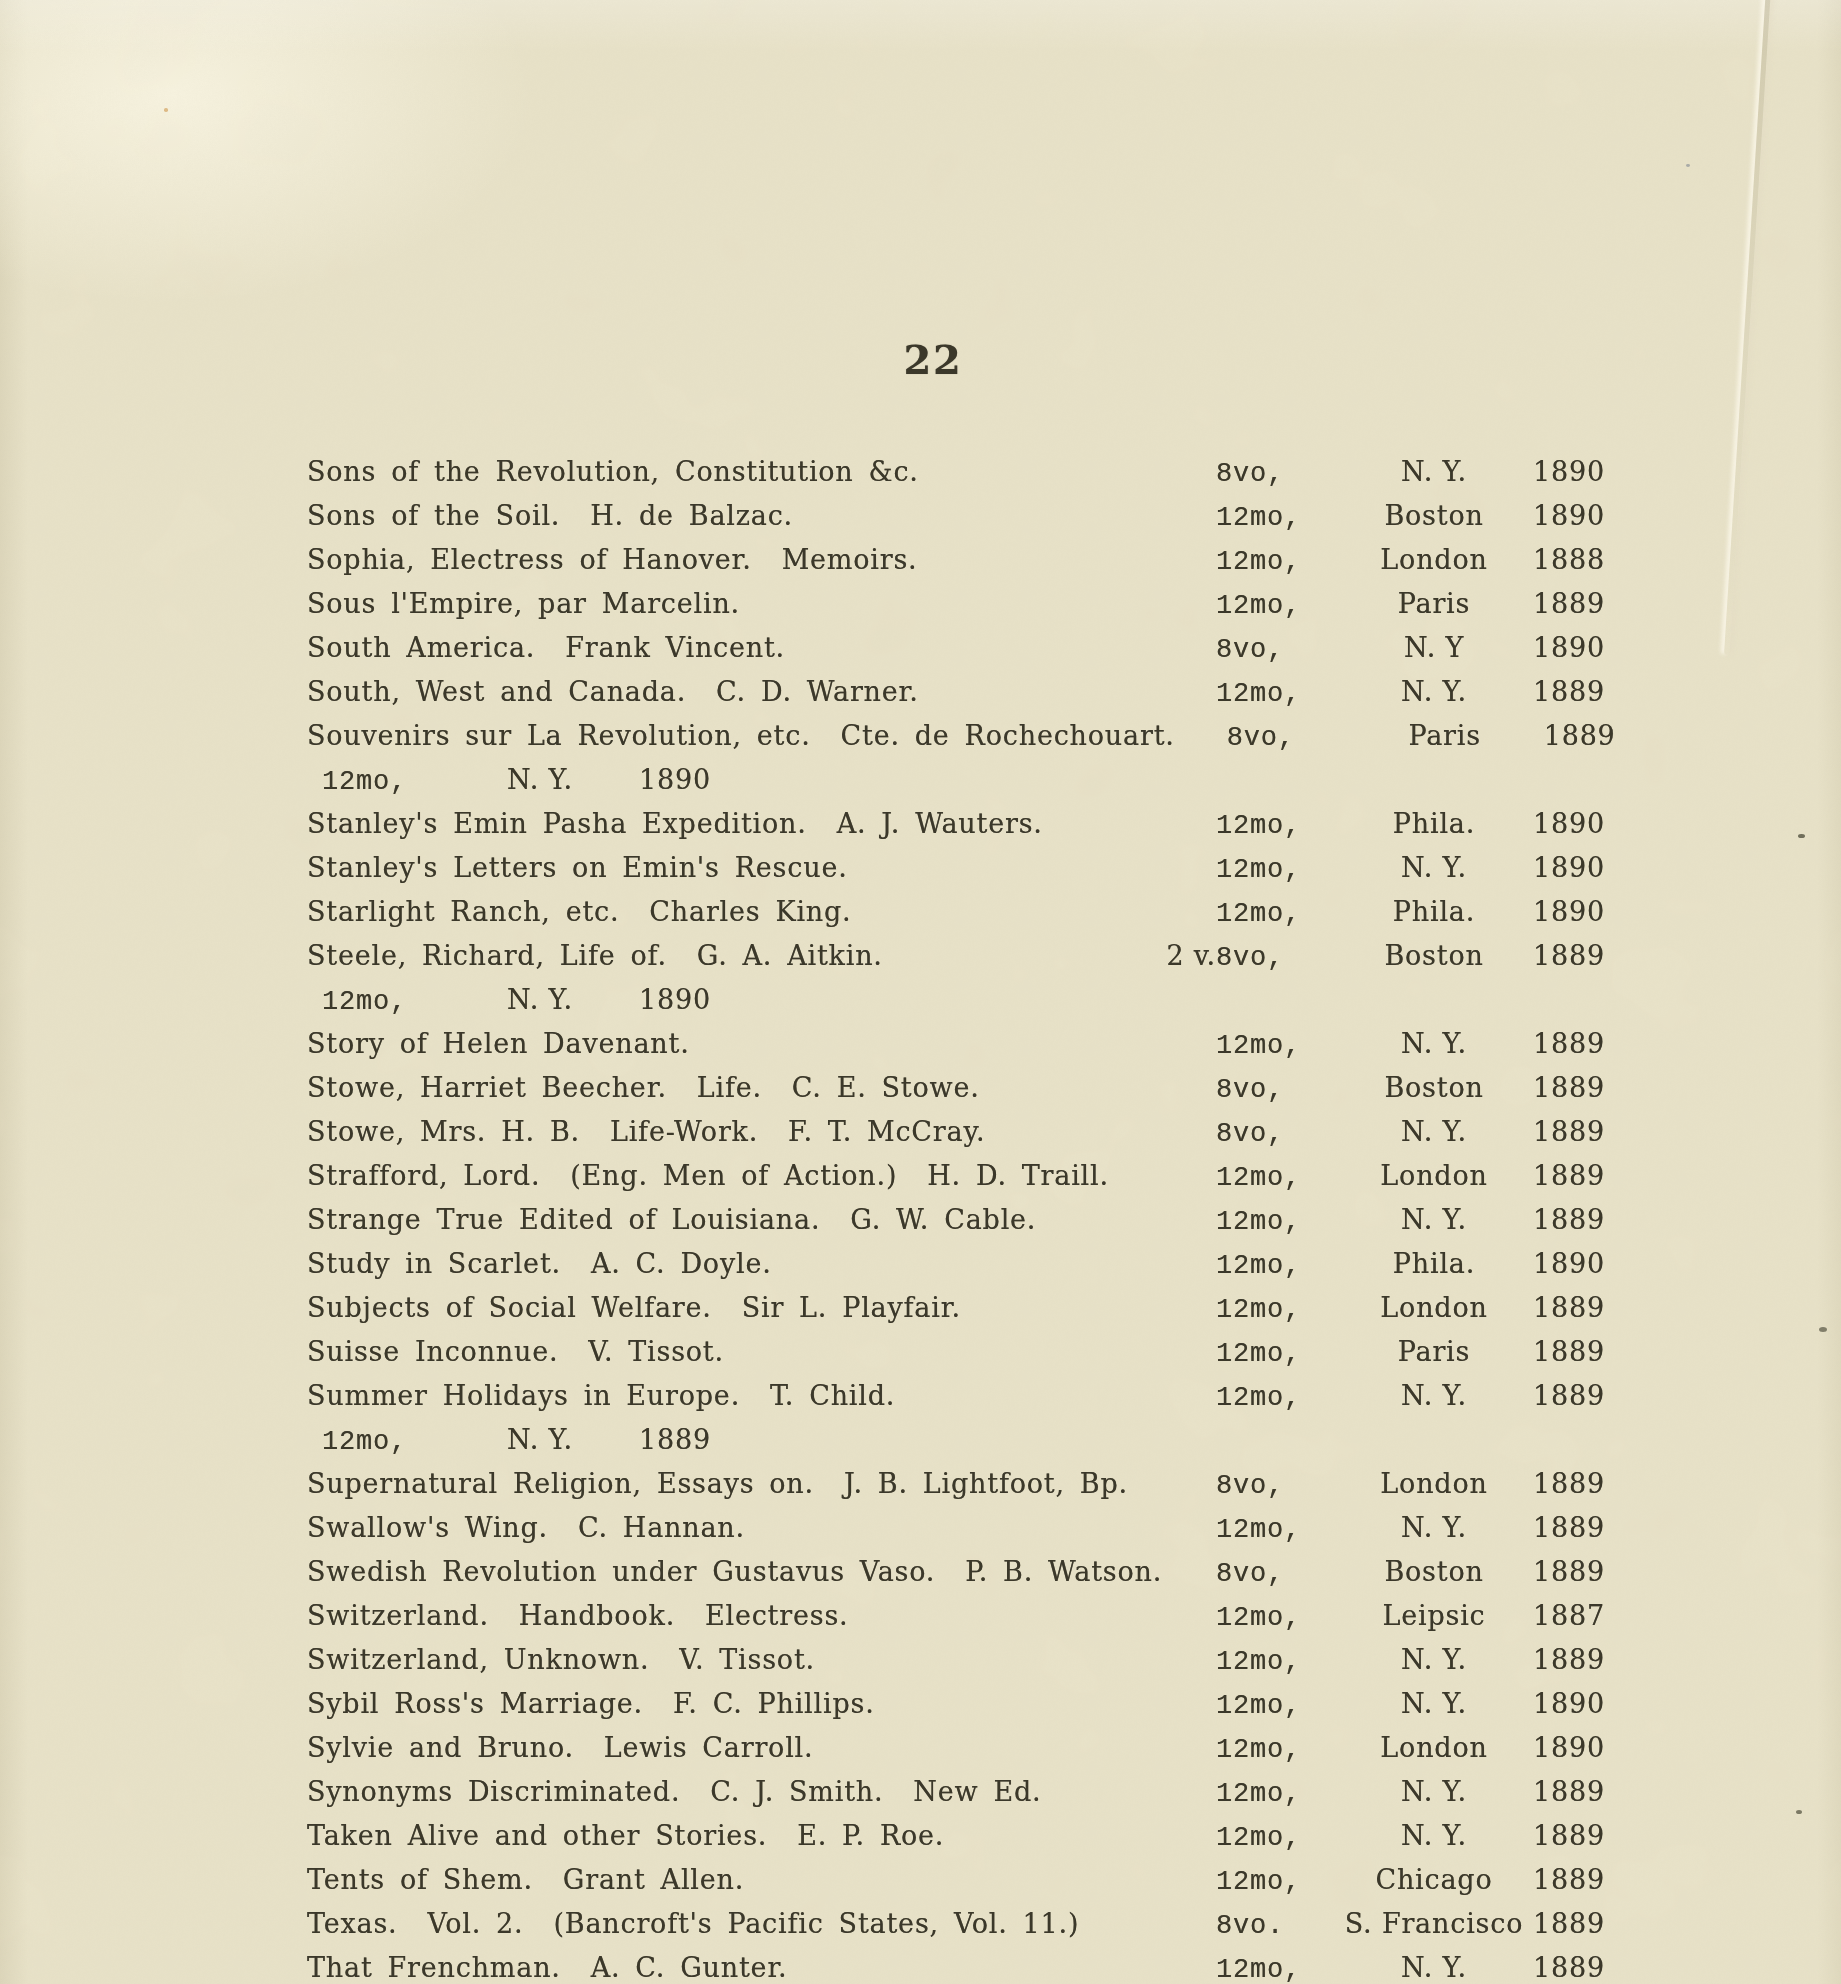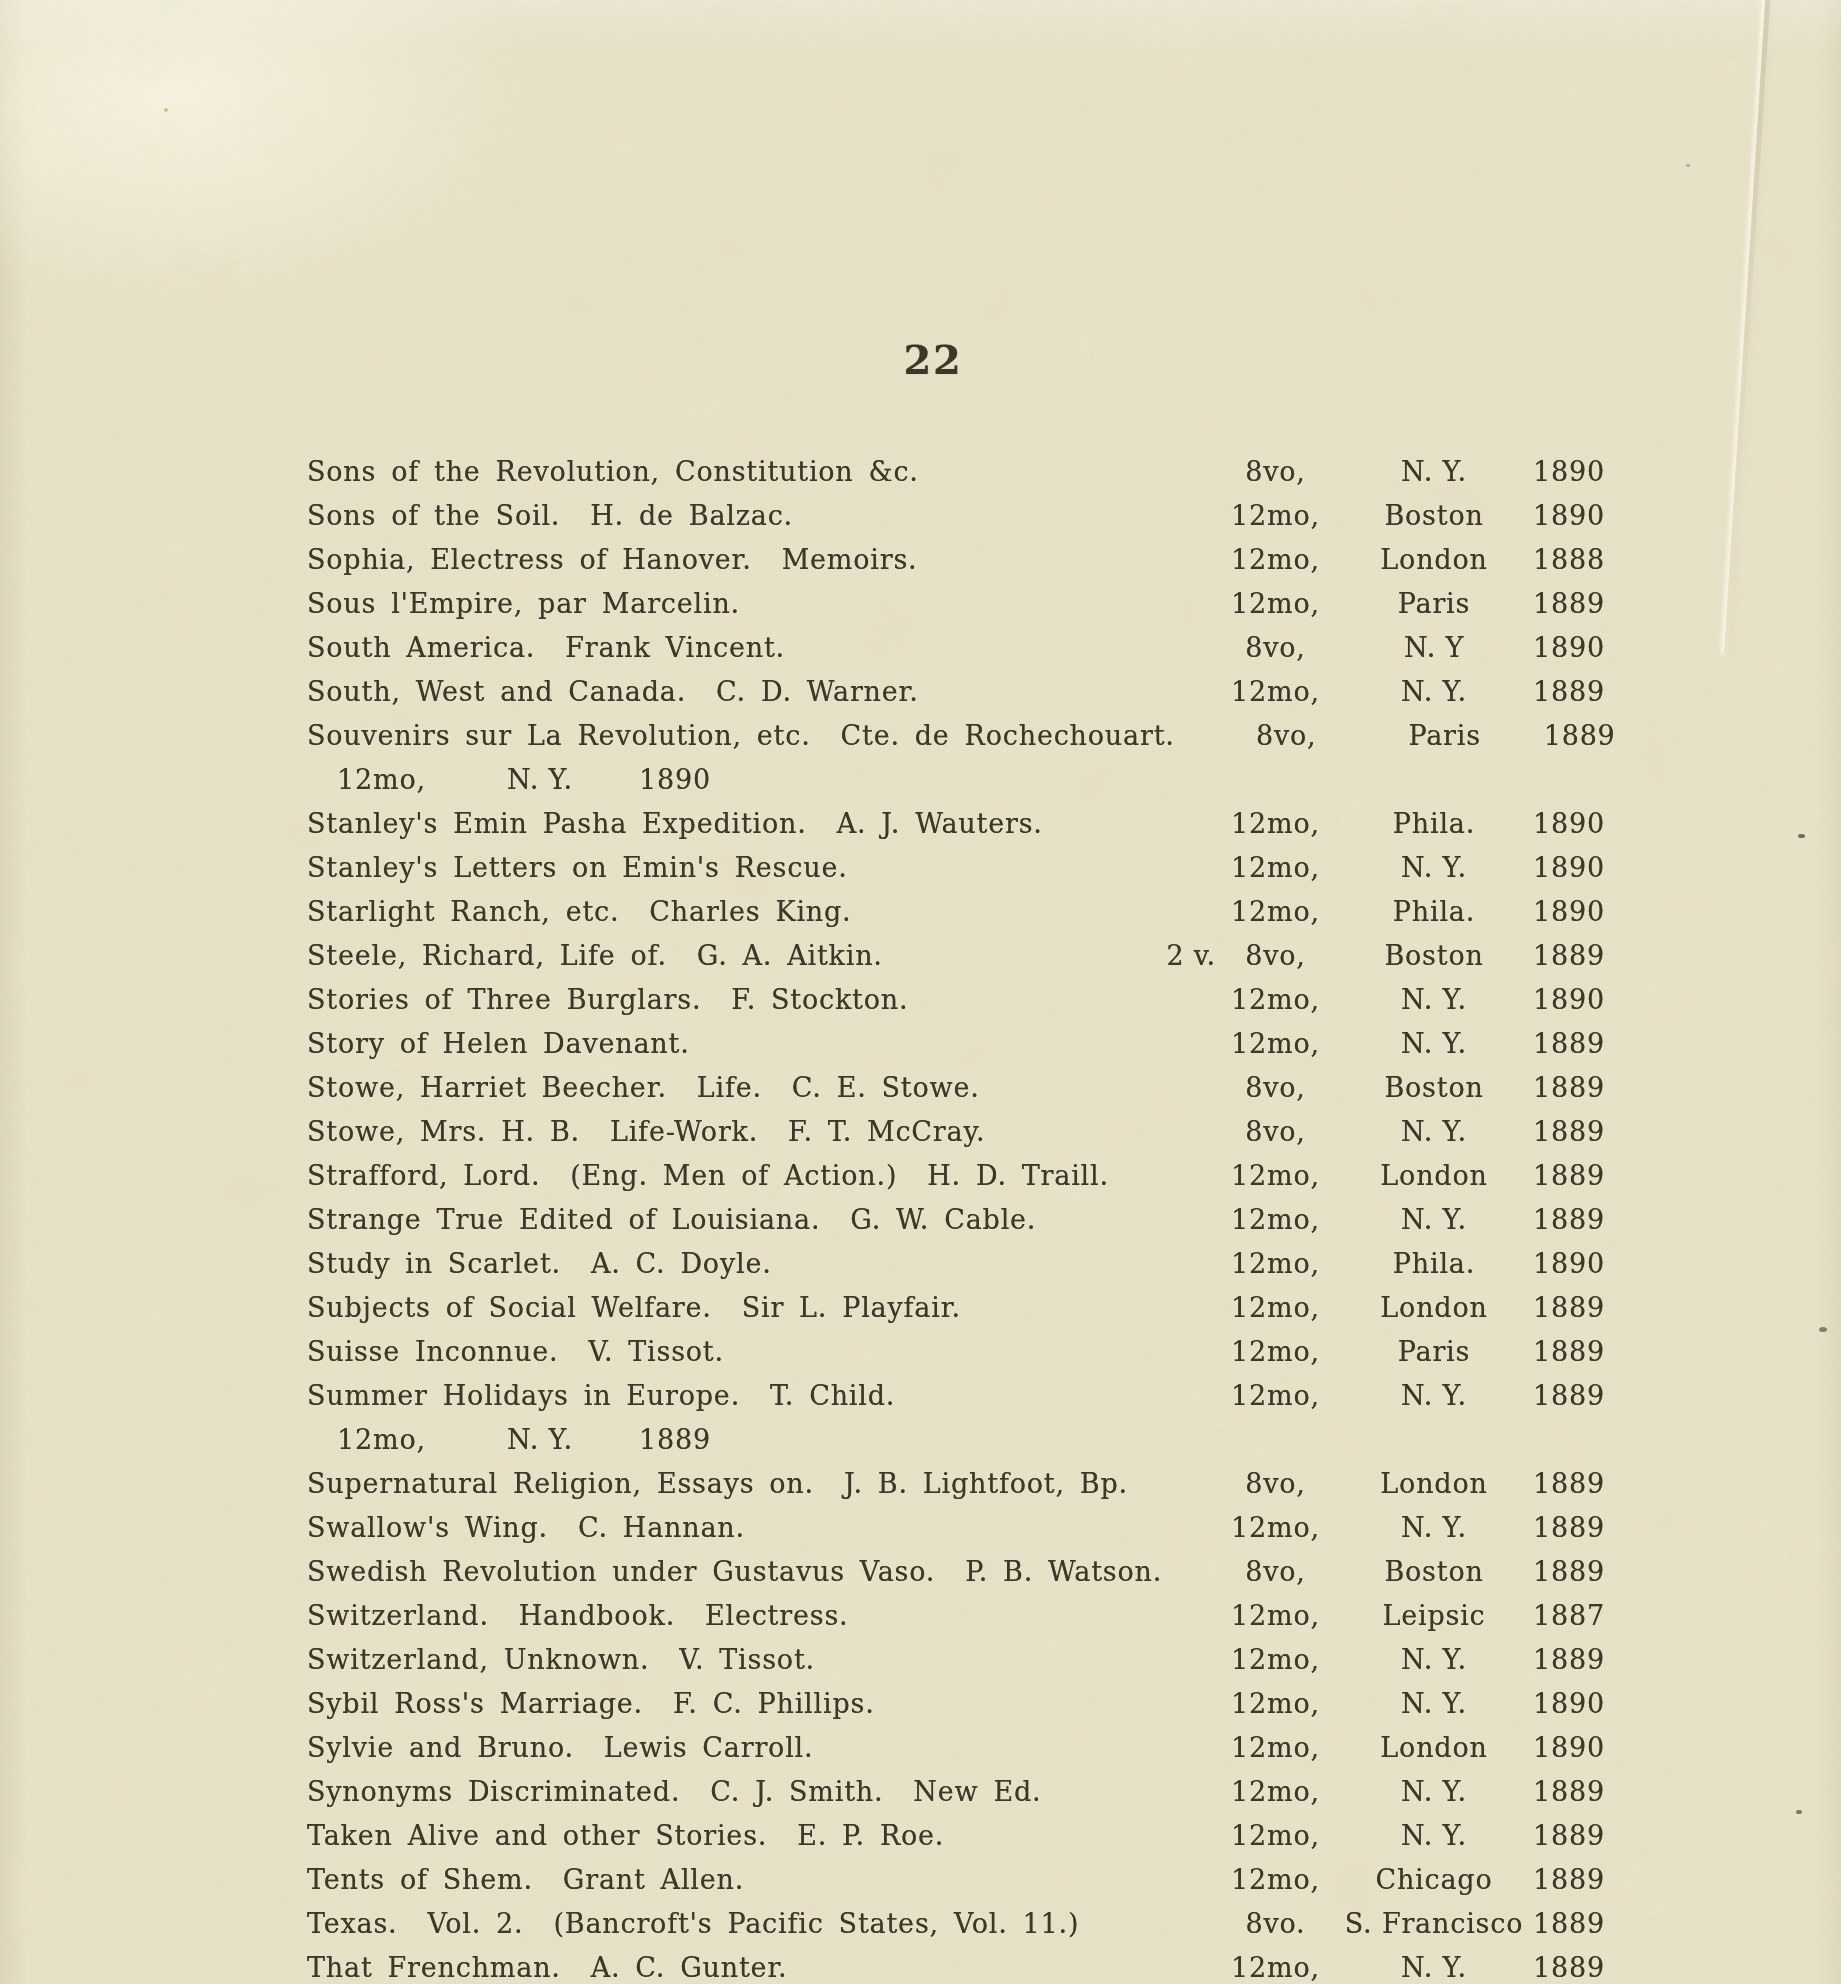--- a/index.html
+++ b/index.html
@@ -30,21 +30,21 @@
   .row{
     display:flex;align-items:baseline;
     height:44px;line-height:44px;
     font-size:27px;
     letter-spacing:0.8px;
     text-shadow:0 0 0.6px rgba(59,56,42,0.5), 0.2px 0.2px 0 rgba(59,56,42,0.2);
     white-space:nowrap;
   }
   .row .title{flex:1 1 auto;text-align:left;white-space:pre;word-spacing:5.6px;overflow:visible;margin-left:37px;}
   .row .vol{flex:0 0 52px;text-align:right;}
-  .row .format{flex:0 0 119px;text-align:center;}
+  .row .format{flex:0 0 119px;text-align:left;font-family:Liberation Mono, monospace;}
   .row .city{flex:0 0 198px;text-align:center;}
   .row .year{flex:0 0 79px;text-align:left;}
   .crease{
     position:absolute;left:1745px;top:-12px;width:4.8px;height:667px;
     transform:rotate(3.6deg);
     background:linear-gradient(180deg, rgba(130,120,85,0.22), rgba(130,120,85,0.10) 45%, rgba(130,120,85,0.03) 80%, transparent);
     box-shadow:-3.2px 0 4px rgba(255,252,240,0.85), 2.4px 0 4.8px rgba(226,219,195,0.6);
     border-radius:2.4px;
     pointer-events:none;
   }
@@ -172,21 +172,20 @@
 
   <div class="row">
     <span class="title">Steele, Richard, Life of.  G. A. Aitkin.</span>
     <span class="vol">2 v.</span>
     <span class="format">8vo,</span>
     <span class="city">Boston</span>
     <span class="year">1889</span>
   </div>
 
   <div class="row">
-    <span class="title">Stories of Three Burglars.  F. Stockton.</span>
     <span class="vol"></span>
     <span class="format">12mo,</span>
     <span class="city">N. Y.</span>
     <span class="year">1890</span>
   </div>
 
   <div class="row">
     <span class="title">Story of Helen Davenant.</span>
     <span class="vol"></span>
     <span class="format">12mo,</span>

